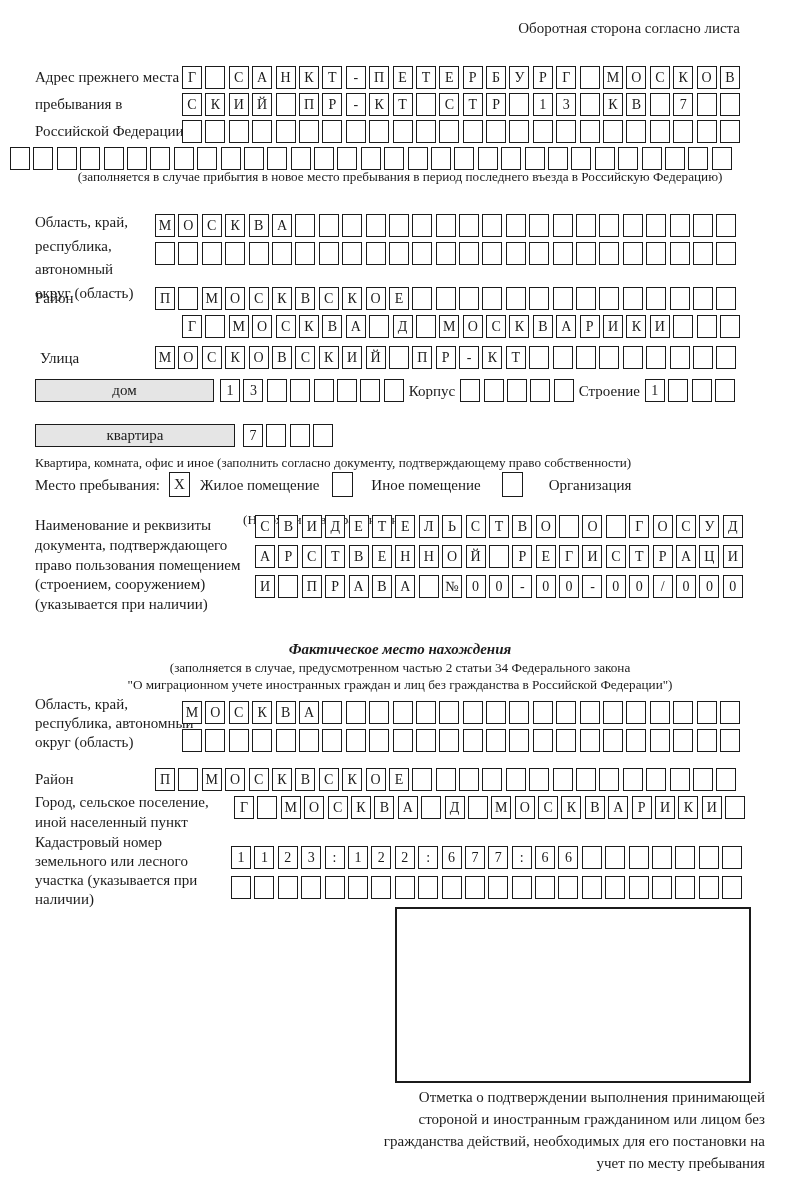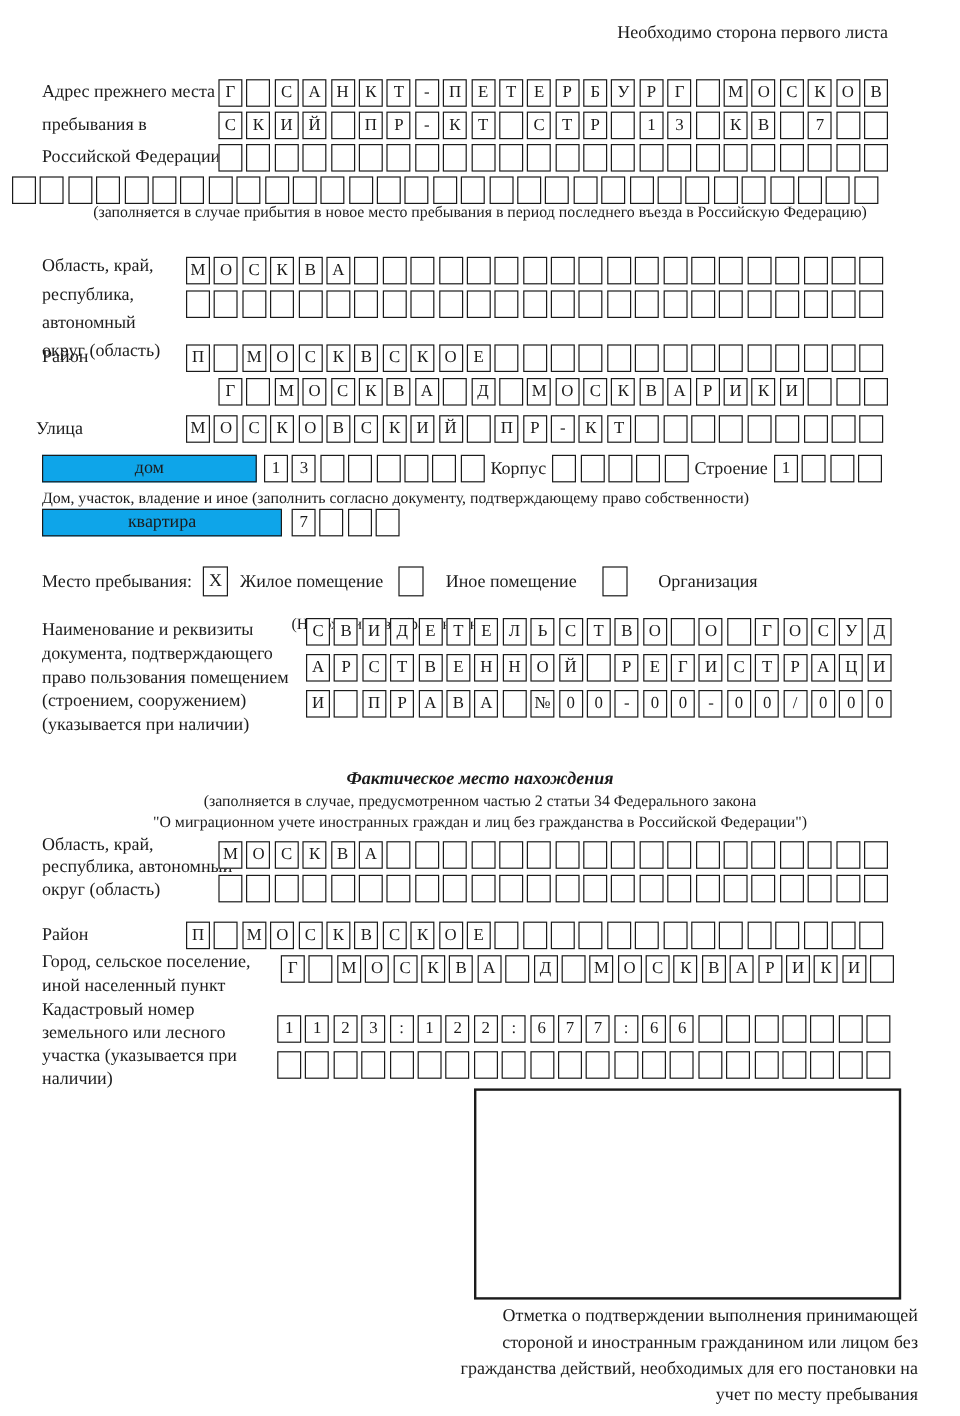--- a/index.html
+++ b/index.html
@@ -15,41 +15,41 @@
   
   .cellrow{position:absolute;display:flex;gap:3.4px;}
   .cell{
     flex:none;width:18px;height:21px;border:1.5px solid #1b1b1b;
     display:flex;align-items:center;justify-content:center;
     font-size:14px;line-height:1;background:#fff;
   }
   
   .widerow{position:absolute;display:flex;align-items:flex-start;}
   .widebox{
-    flex:none;height:21px;border:1.5px solid #1b1b1b;background:#0ea5e9;
+    flex:none;height:21px;border:1.5px solid #1b1b1b;background:#e5e5e5;
     display:flex;align-items:center;justify-content:center;font-size:15px;
   }
   .inlinelbl{flex:none;font-size:15px;line-height:24px;padding:0 5px;}
   .cells-inline{display:flex;gap:3.4px;}
   
   .chk{
     flex:none;width:19px;height:23px;border:1.6px solid #1b1b1b;background:#fff;
     display:flex;align-items:center;justify-content:center;font-size:15px;
   }
   .stamp{
     position:absolute;left:395px;top:907px;width:352px;height:172px;
     border:2px solid #1b1b1b;background:#fff;
   }
 </style>
 </head>
 <body>
 
 <div class="page">
 
-  <div class="abs lbl" style="top:18px;left:0;right:60px;text-align:right;">Необходимо сторона первого листа</div>
+  <div class="abs lbl" style="top:18px;left:0;right:60px;text-align:right;">Оборотная сторона согласно листа</div>
 
   <div class="abs lbl" style="left:35px;top:64px;width:150px;line-height:27px;">Адрес прежнего места пребывания в Российской Федерации</div>
   <div class="cellrow" style="left:182px;top:66px;">
       <span class="cell">Г</span>
       <span class="cell"></span>
       <span class="cell">С</span>
       <span class="cell">А</span>
       <span class="cell">Н</span>
       <span class="cell">К</span>
       <span class="cell">Т</span>
@@ -264,21 +264,21 @@
       <span class="cell">А</span>
       <span class="cell">Р</span>
       <span class="cell">И</span>
       <span class="cell">К</span>
       <span class="cell">И</span>
       <span class="cell"></span>
       <span class="cell"></span>
       <span class="cell"></span>
     </div>
 
-  <div class="abs lbl" style="left:30px;top:348px;text-align:right;">Улица</div>
+  <div class="abs lbl" style="left:40px;top:348px;text-align:right;">Улица</div>
   <div class="cellrow" style="left:155px;top:346px;">
       <span class="cell">М</span>
       <span class="cell">О</span>
       <span class="cell">С</span>
       <span class="cell">К</span>
       <span class="cell">О</span>
       <span class="cell">В</span>
       <span class="cell">С</span>
       <span class="cell">К</span>
       <span class="cell">И</span>
@@ -321,31 +321,31 @@
         <span class="cell"></span>
       </div>
     <div class="inlinelbl">Строение</div>
     <div class="cells-inline">
         <span class="cell">1</span>
         <span class="cell"></span>
         <span class="cell"></span>
         <span class="cell"></span>
       </div>
   </div>
-  <div class="abs note" style="left:35px;top:407px;">Дом, участок, владение и иное (заполнить согласно документу, подтверждающему право собственности)</div>
 
   <div class="widerow" style="left:35px;top:424px;">
     <div class="widebox" style="width:198px;">квартира</div>
     <div class="cells-inline" style="margin-left:8px;">
         <span class="cell">7</span>
         <span class="cell"></span>
         <span class="cell"></span>
         <span class="cell"></span>
       </div>
   </div>
+  <div class="abs note" style="left:35px;top:455px;">Квартира, комната, офис и иное (заполнить согласно документу, подтверждающему право собственности)</div>
 
   <div class="widerow" style="left:35px;top:472px;align-items:center;">
     <div class="lbl" style="margin-right:9px;">Место пребывания:</div>
     <div class="chk" style="margin-right:10px;">X</div>
     <div class="lbl" style="margin-right:13px;">Жилое помещение</div>
     <div class="chk" style="margin-right:18px;"></div>
     <div class="lbl" style="margin-right:21px;">Иное помещение</div>
     <div class="chk" style="margin-right:26px;"></div>
     <div class="lbl">Организация</div>
   </div>

